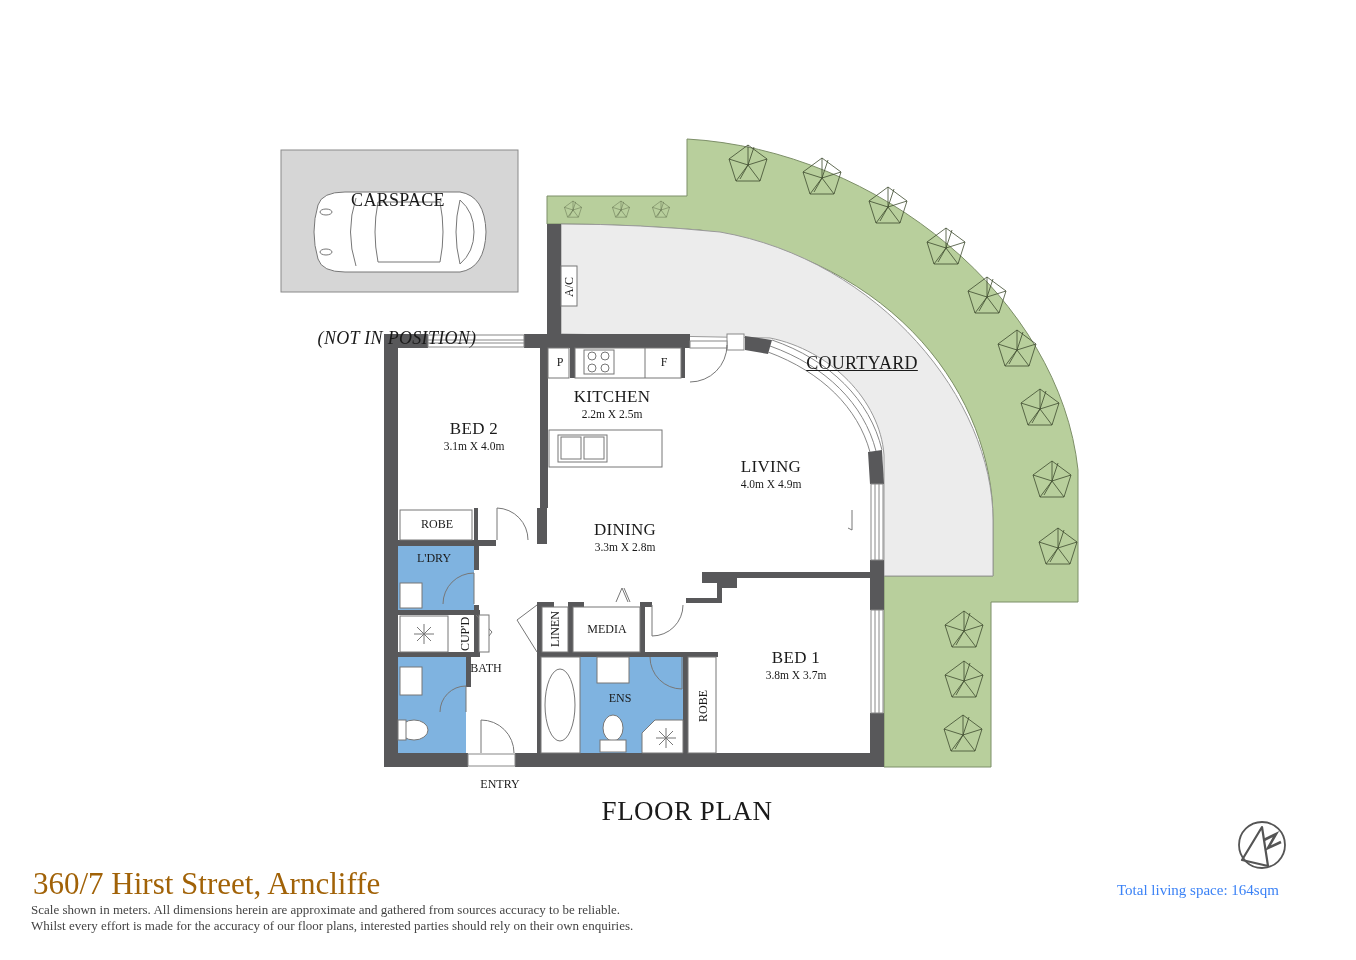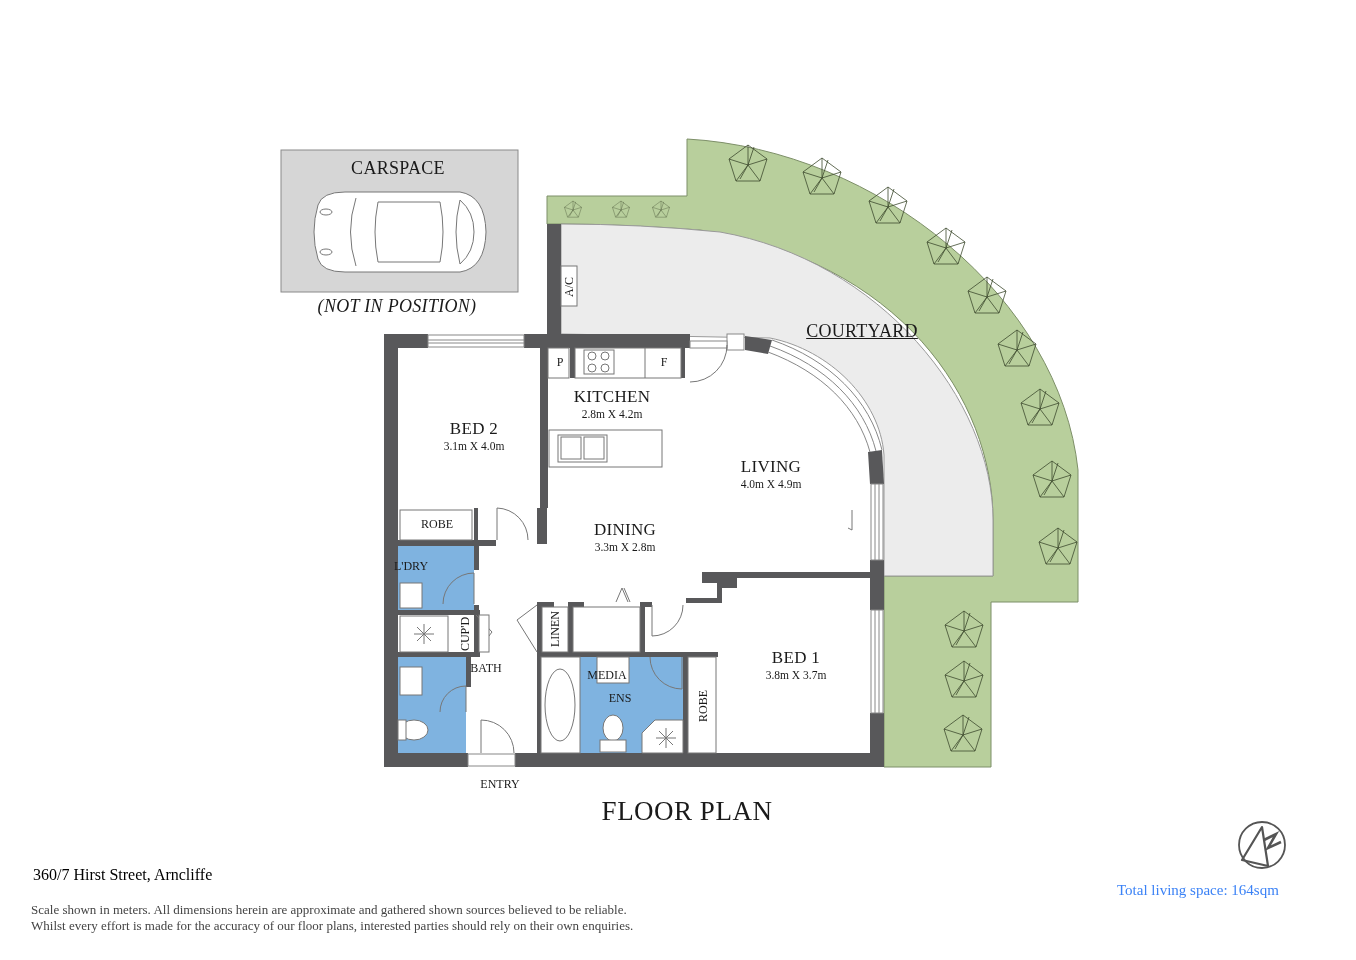--- a/index.html
+++ b/index.html
@@ -1,24 +1,24 @@
 <!DOCTYPE html>
 <html><head>
 <meta charset="utf-8">
 <style>
   html, body { margin:0; padding:0; background:#ffffff; }
   body { width:1356px; height:960px; position:relative; overflow:hidden; font-family:"DejaVu Serif", "Liberation Serif", serif; color:#1a1a1a; }
   #plan { position:absolute; left:0; top:0; }
   .lbl { position:absolute; white-space:nowrap; font-family:"Liberation Serif", "DejaVu Serif", serif; color:#1a1a1a; transform:translateX(-50%); text-align:center; }
-  .room { font-size:17px; letter-spacing:0.3px; }
+  .room { font-size:17px; letter-spacing:0.3px;margin-top:32px; }
   .dim { font-size:11.5px; display:block; margin-top:1px; }
   .small { font-size:12px; }
   .vert { transform:translate(-50%,-50%) rotate(-90deg); font-size:12px; }
   .big { font-size:27px; letter-spacing:0.5px; }
-  .addr { position:absolute; left:33px; top:866px; font-family:"Liberation Serif", serif; font-size:16px; color:#000000; }
+  .addr { position:absolute; left:33px; top:866px; font-family:"Liberation Serif", serif; font-size:31px; color:#a16207; }
   .note { position:absolute; left:31px; font-family:"Liberation Serif", serif; font-size:13px; color:#444; white-space:nowrap; }
   .total { position:absolute; left:1117px; top:882px; font-family:"Liberation Serif", serif; font-size:15px; color:#3b82f6; white-space:nowrap; }
 </style>
 </head>
 <body>
 
 <svg id="plan" width="1356" height="960" viewBox="0 0 1356 960" xmlns="http://www.w3.org/2000/svg">
 
   <path d="M547 196 L687 196 L687 139 C 880 150, 1060 300, 1078 470 L1078 602 L991 602 L991 767 L884 767 L884 576 L993 576 L993 520 C 993 400, 900 260, 700 230 Q 620 224 561 224 L547 224 Z" fill="#b8cf9c" stroke="#7d8f68" stroke-width="1"></path>
 
@@ -236,45 +236,45 @@
 <div class="lbl room" style="left:397px;top:296px;font-size:18px;font-style:italic;">(NOT IN POSITION)</div>
 <div class="lbl room" style="left:862px;top:321px;font-size:18px;text-decoration:underline;">COURTYARD</div>
 <div class="lbl vert" style="left:569px;top:287px;">A/C</div>
 
 <div class="lbl" style="left:474px;top:419px;">
   <span class="room">BED 2</span>
   <span class="dim">3.1m X 4.0m</span>
 </div>
 <div class="lbl" style="left:612px;top:387px;">
   <span class="room">KITCHEN</span>
-  <span class="dim">2.8m X 4.2m</span>
+  <span class="dim">2.2m X 2.5m</span>
 </div>
 <div class="lbl" style="left:771px;top:457px;">
   <span class="room">LIVING</span>
   <span class="dim">4.0m X 4.9m</span>
 </div>
 <div class="lbl" style="left:625px;top:520px;text-align:center;">
   <span class="room">DINING</span>
   <span class="dim">3.3m X 2.8m</span>
 </div>
 <div class="lbl" style="left:796px;top:648px;">
   <span class="room">BED 1</span>
   <span class="dim">3.8m X 3.7m</span>
 </div>
 
 <div class="lbl small" style="left:560px;top:355px;">P</div>
 <div class="lbl small" style="left:664px;top:355px;">F</div>
 <div class="lbl small" style="left:437px;top:517px;">ROBE</div>
-<div class="lbl small" style="left:411px;top:551px;margin-top:8px;">L'DRY</div>
+<div class="lbl small" style="left:434px;top:551px;">L'DRY</div>
 <div class="lbl vert" style="left:465px;top:634px;">CUP'D</div>
 <div class="lbl small" style="left:445px;top:661px;margin-left:41px;">BATH</div>
 <div class="lbl vert" style="left:555px;top:629px;">LINEN</div>
-<div class="lbl small" style="left:607px;top:622px;margin-top:46px;">MEDIA</div>
+<div class="lbl small" style="left:607px;top:622px;">MEDIA</div>
 <div class="lbl small" style="left:620px;top:691px;text-align:center;">ENS</div>
 <div class="lbl vert" style="left:703px;top:706px;">ROBE</div>
 <div class="lbl small" style="left:500px;top:777px;">ENTRY</div>
 
 <div class="lbl big" style="left:687px;top:796px;">FLOOR PLAN</div>
 
 <div class="addr">360/7 Hirst Street, Arncliffe</div>
-<div class="note" style="top:902px;">Scale shown in meters. All dimensions herein are approximate and gathered shown sources believed to be reliable.</div>
+<div class="note" style="top:902px;">Scale shown in meters. All dimensions herein are approximate and gathered from sources accuracy to be reliable.</div>
 <div class="note" style="top:918px;">Whilst every effort is made for the accuracy of our floor plans, interested parties should rely on their own enquiries.</div>
 <div class="total">Total living space: 164sqm</div>
 
 </body></html>

